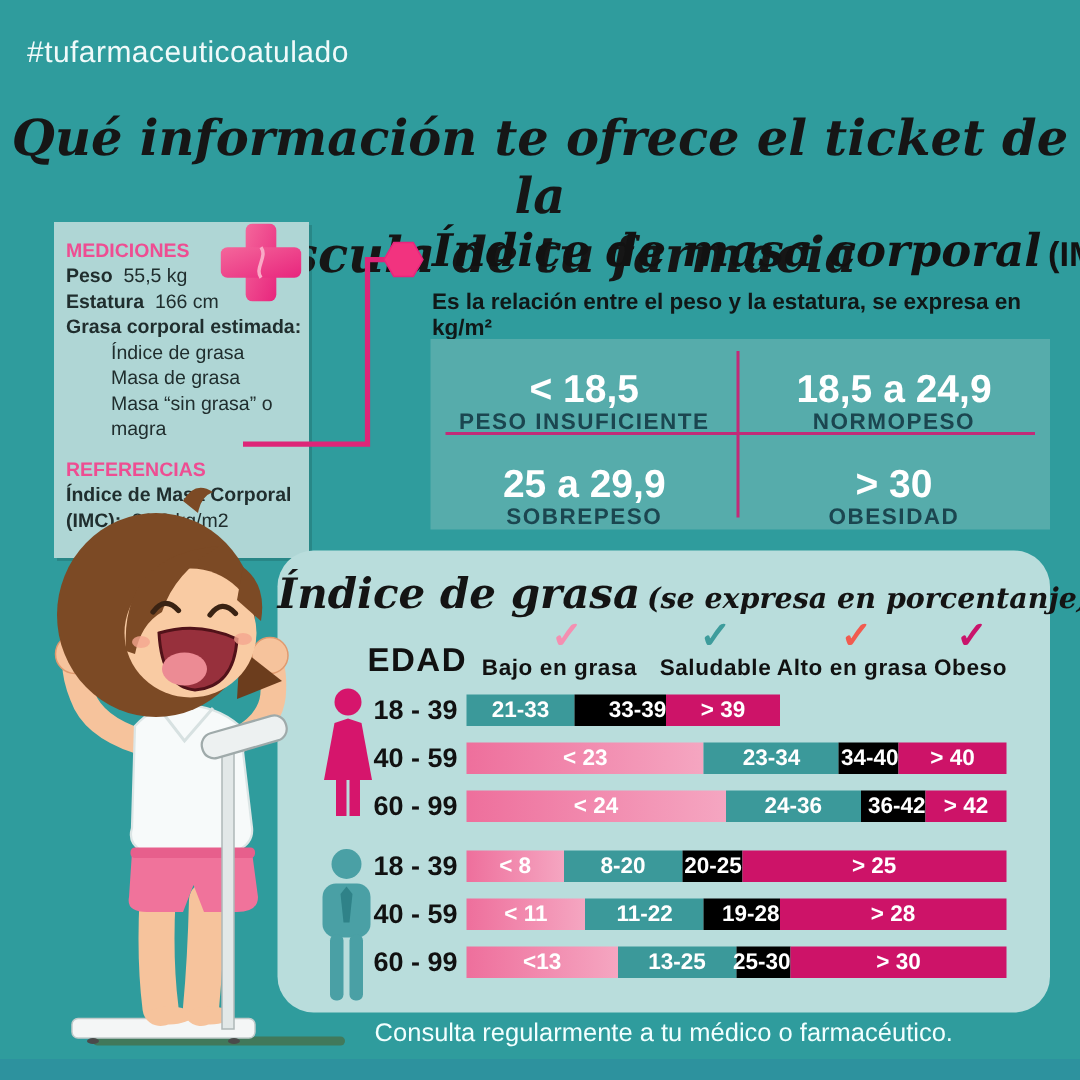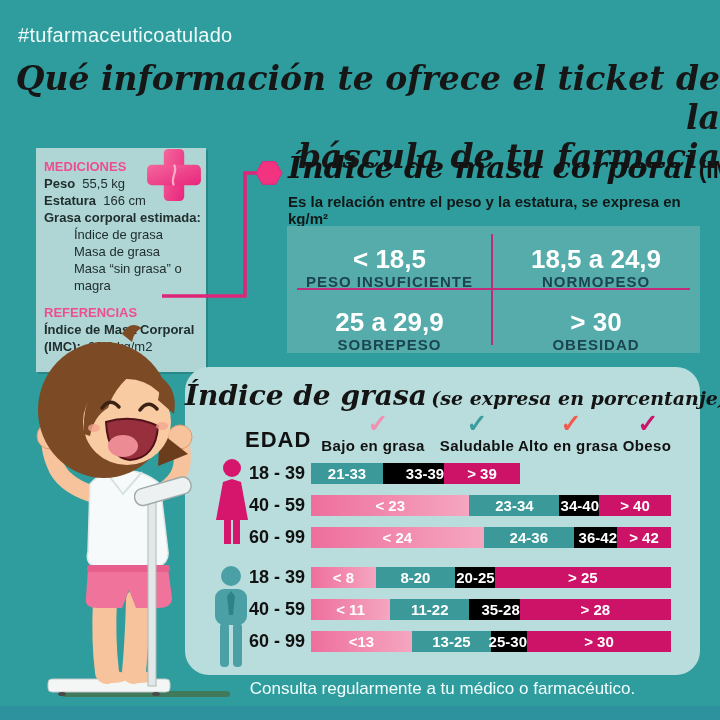--- a/index.html
+++ b/index.html
@@ -11,21 +11,21 @@
   }
   .script{font-family:"DejaVu Serif",serif;font-style:italic;font-weight:bold;}
 
   
   .hashtag{position:absolute;left:18px;top:24px;font-size:20px;color:#F0FAFA;letter-spacing:.3px;}
   .logo{position:absolute;right:24px;top:14px;height:40px;}
   .logo-text{position:relative;z-index:1;font-size:31px;font-weight:bold;color:#FFFFFF;letter-spacing:3px;}
   .logo-mark{position:absolute;left:17px;top:27px;width:6px;height:15px;background:#7E3F98;z-index:0;}
 
   
-  .main-title{position:absolute;left:0;top:59px;width:720px;text-align:right;color:#161616;}
+  .main-title{position:absolute;left:0;top:72px;width:720px;text-align:center;color:#161616;}
   .main-title .t1,.main-title .t2{font-size:33px;line-height:39px;}
 
   
   .card{position:absolute;left:36px;top:148px;width:170px;height:224px;background:#AFD6D5;
         box-shadow:2px 2px 0 rgba(20,70,70,.25);padding:10px 0 0 8px;box-sizing:border-box;
         font-size:13px;line-height:17px;color:#202E2E;z-index:2;}
   .card .sec{color:#EE4D92;font-weight:bold;font-size:13px;}
   .card .ind{padding-left:30px;}
   .card .gap{height:10px;}
   .card b{font-weight:bold;}
@@ -245,21 +245,21 @@
     <div class="grow" style="top:232px">
       <div class="age">40 - 59</div>
       <div class="bar">
         <div class="seg sg0" style="width: 22%;">
             <span>&lt; 11</span>
           </div>
         <div class="seg sg1" style="width: 22%;">
             <span>11-22</span>
           </div>
         <div class="seg sg2" style="width: 14%;">
-            <span>35-28</span>
+            <span>19-28</span>
           </div>
         <div class="seg sg3" style="width: 42%;">
             <span>&gt; 28</span>
           </div>
       </div>
     </div>
     <div class="grow" style="top:264px">
       <div class="age">60 - 99</div>
       <div class="bar">
         <div class="seg sg0" style="width: 28%;">

